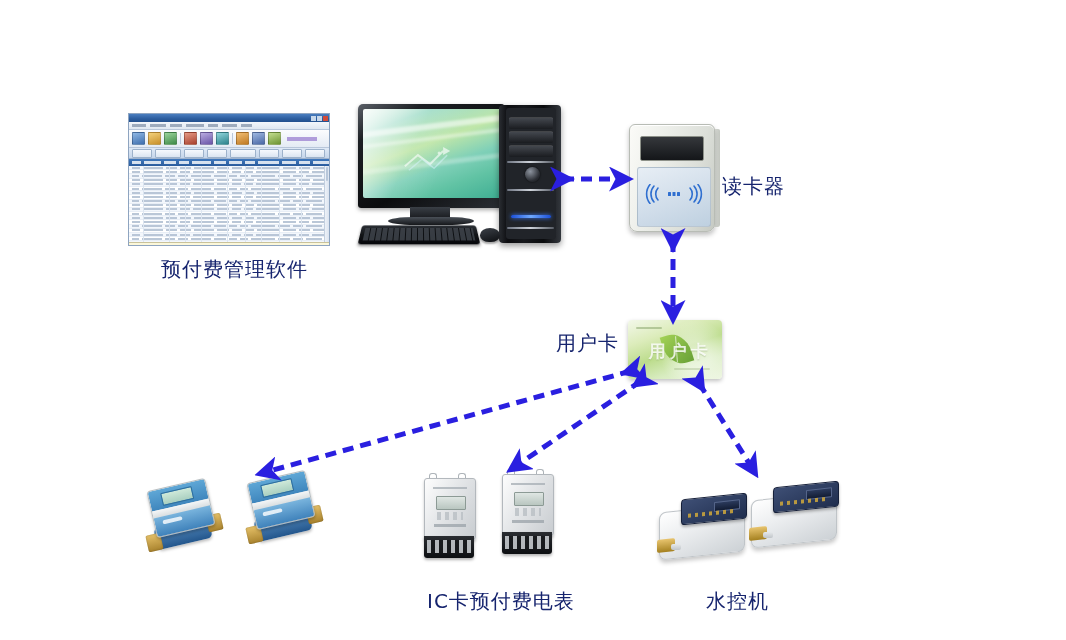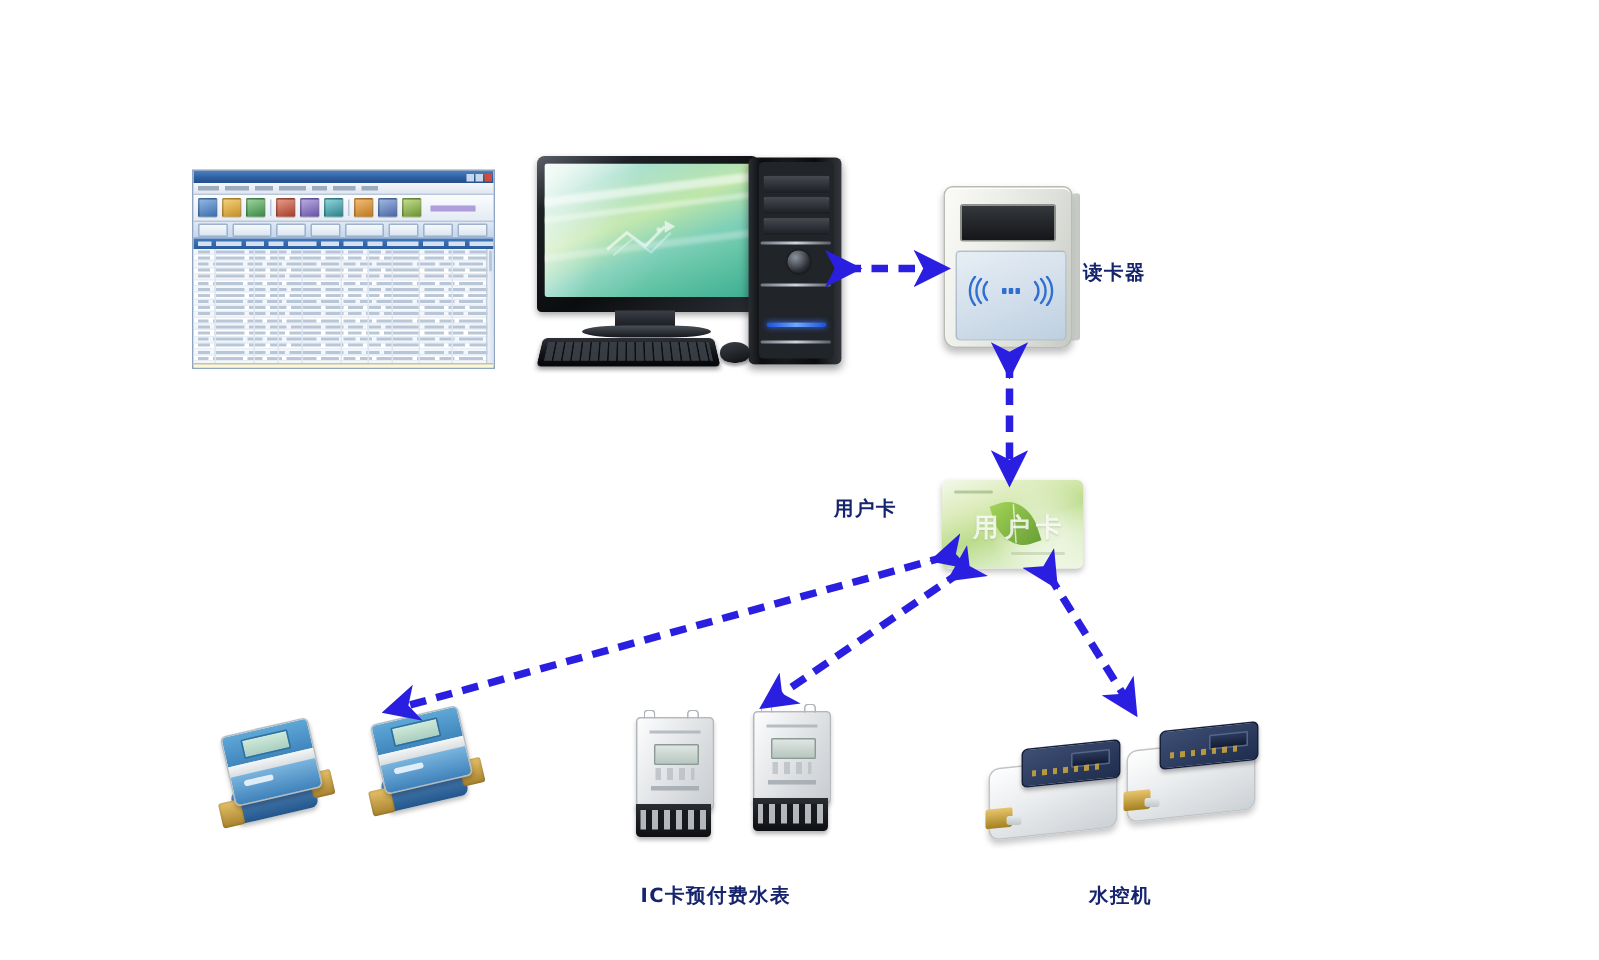--- a/index.html
+++ b/index.html
@@ -39,22 +39,22 @@
     color: #3a2bdd;
     letter-spacing: 2px;
     line-height: 1;
     white-space: nowrap;
     font-family: "DejaVu Sans", "Liberation Sans", sans-serif;
   }
 
   
   .node-label {
     position: absolute;
-    font-size: 13px;
-    font-weight: bold;
+    font-size: 20px;
+    font-weight: normal;
     color: #16246e;
     white-space: nowrap;
     letter-spacing: 1px;
   }
 
   
   .software {
     position: absolute;
     left: 128px;
     top: 113px;
@@ -978,20 +978,21 @@
       <div class="sw-vscroll">
           <i></i>
         </div>
     </div>
     <div class="sw-statuspanel">
 
       <div class="sp-btn"></div>
     </div>
 
   </div>
+  <div class="node-label" style="left:161px; top:256px;">预付费管理软件</div>
 
   <div class="computer">
     <div class="monitor-frame">
       <div class="monitor-screen">
         <div class="screen-band" style="left:-8%; top:16%; width:120%;"></div>
         <div class="screen-band" style="left:-8%; top:30%; width:120%; height:4px; opacity:.7"></div>
         <div class="screen-band" style="left:-8%; top:58%; width:120%; height:5px; opacity:.5"></div>
         <svg class="screen-arrowart" viewBox="0 0 100 60">
           <polyline points="4,46 30,24 54,42 80,16" fill="none" stroke="#ffffff" stroke-width="4" opacity=".8"></polyline>
           <polyline points="12,54 38,32 62,50 88,24" fill="none" stroke="#d8f5ff" stroke-width="3" opacity=".65"></polyline>
@@ -1102,21 +1103,21 @@
         <div class="em-hook r"></div>
       <div class="em-body">
         <div class="em-brandline"></div>
         <div class="em-lcd"></div>
         <div class="em-btns"></div>
         <div class="em-label"></div>
       </div>
       <div class="em-term"></div>
     </div>
   </div>
-  <div class="node-label" style="left:427px; top:588px;">IC卡预付费水表</div>
+  <div class="node-label" style="left:427px; top:588px;">IC卡预付费电表</div>
 
   <div class="group" style="left:655px; top:480px; width:190px; height:90px;">
     <div class="wctrl" style="left:0; top:12px;">
       <div class="wc-base"></div>
       <div class="wc-top">
         <div class="wc-disp"></div>
         <div class="wc-dots"></div>
       </div>
       <div class="wc-brass"></div>
       <div class="wc-nub"></div>
@@ -1124,21 +1125,21 @@
     <div class="wctrl" style="left:92px; top:0;">
       <div class="wc-base"></div>
       <div class="wc-top">
         <div class="wc-disp"></div>
         <div class="wc-dots"></div>
       </div>
       <div class="wc-brass"></div>
       <div class="wc-nub"></div>
     </div>
   </div>
-  <div class="node-label" style="left:726px; top:588px;">水控机</div>
+  <div class="node-label" style="left:706px; top:588px;">水控机</div>
 
   <svg class="arrows" viewBox="0 0 1066 640">
     <defs>
       <marker id="ah" markerWidth="5" markerHeight="5" refX="2.6" refY="2.5" orient="auto">
         <path d="M0,0 L5,2.5 L0,5 L1.3,2.5 Z" fill="#2a1fe0"></path>
       </marker>
     </defs>
     <g stroke="#2a1fe0" stroke-width="5" stroke-dasharray="11 7" stroke-linecap="butt" marker-start="url(#ah)" marker-end="url(#ah)" fill="none">
       <line x1="563" y1="179" x2="622" y2="179"></line>
       <line x1="673" y1="241" x2="673" y2="313"></line>

